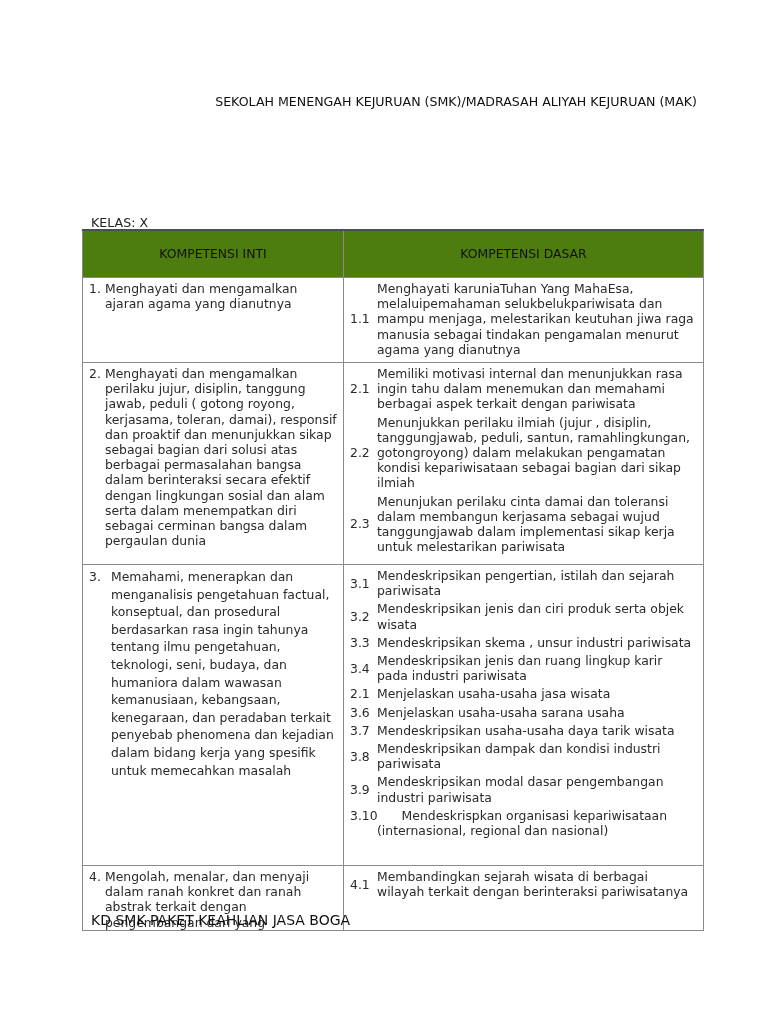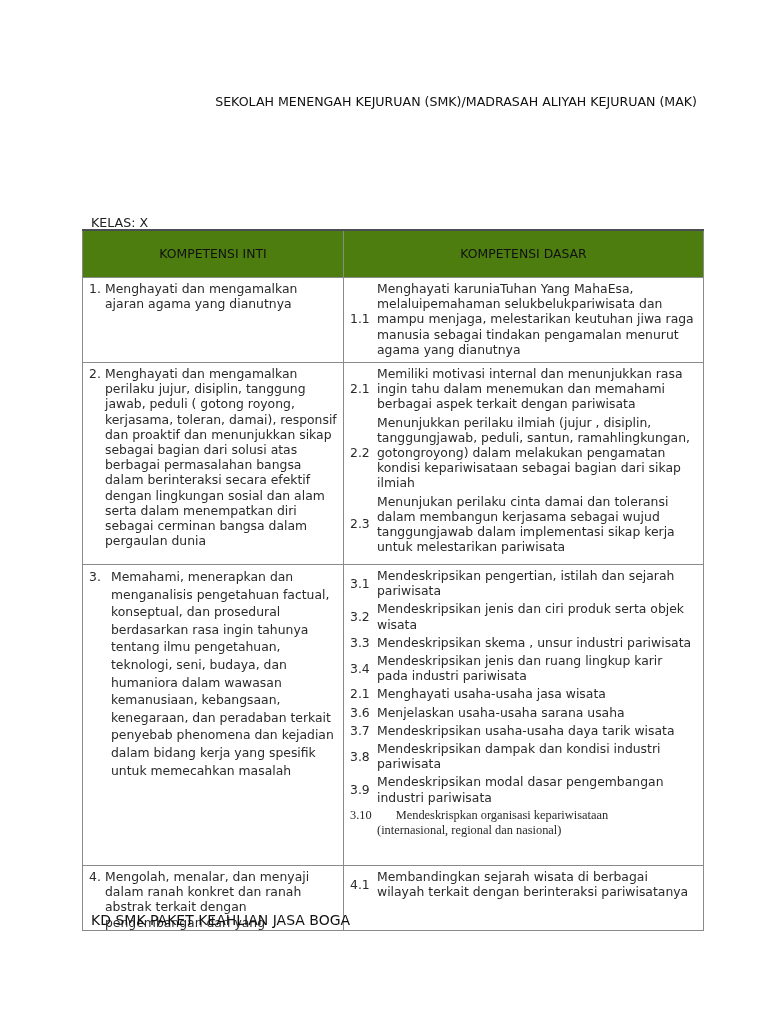--- a/index.html
+++ b/index.html
@@ -54,21 +54,21 @@
     .ki {
       display: flex;
     }
     .ki .num { flex: 0 0 auto; width: 16px; }
     .ki .num.wide { width: 22px; }
     .ki .txt { flex: 1; }
     .kd-item { display: flex; margin-bottom: 3px; align-items: center; }
     .kd-item:last-child { margin-bottom: 0; }
     .kd-item .num { flex: 0 0 27px; }
     .kd-item .txt { flex: 1; }
-    .kd-item.wrap-indent { display: block; font-family: Liberation Serif, serif; }
+    .kd-item.wrap-indent { display: block; }
     .kd-item.wrap-indent .txt2 { display: block; padding-left: 27px; }
     .footer {
       position: absolute; left: 91px; top: 912px;
       font-size: 14px; color: #111;
     }
   </style>
 </head>
 <body>
 
 <div class="page">
@@ -150,21 +150,21 @@
           <div class="kd-item">
             <span class="num">3.3</span>
             <span class="txt">Mendeskripsikan skema , unsur  industri pariwisata</span>
           </div>
           <div class="kd-item">
             <span class="num">3.4</span>
             <span class="txt">Mendeskripsikan jenis dan ruang lingkup karir pada industri pariwisata</span>
           </div>
           <div class="kd-item">
             <span class="num">2.1</span>
-            <span class="txt">Menghayati usaha-usaha jasa wisata</span>
+            <span class="txt">Menjelaskan usaha-usaha jasa wisata</span>
           </div>
           <div class="kd-item">
             <span class="num">3.6</span>
             <span class="txt">Menjelaskan usaha-usaha sarana usaha</span>
           </div>
           <div class="kd-item">
             <span class="num">3.7</span>
             <span class="txt">Mendeskripsikan usaha-usaha daya tarik wisata</span>
           </div>
           <div class="kd-item">

